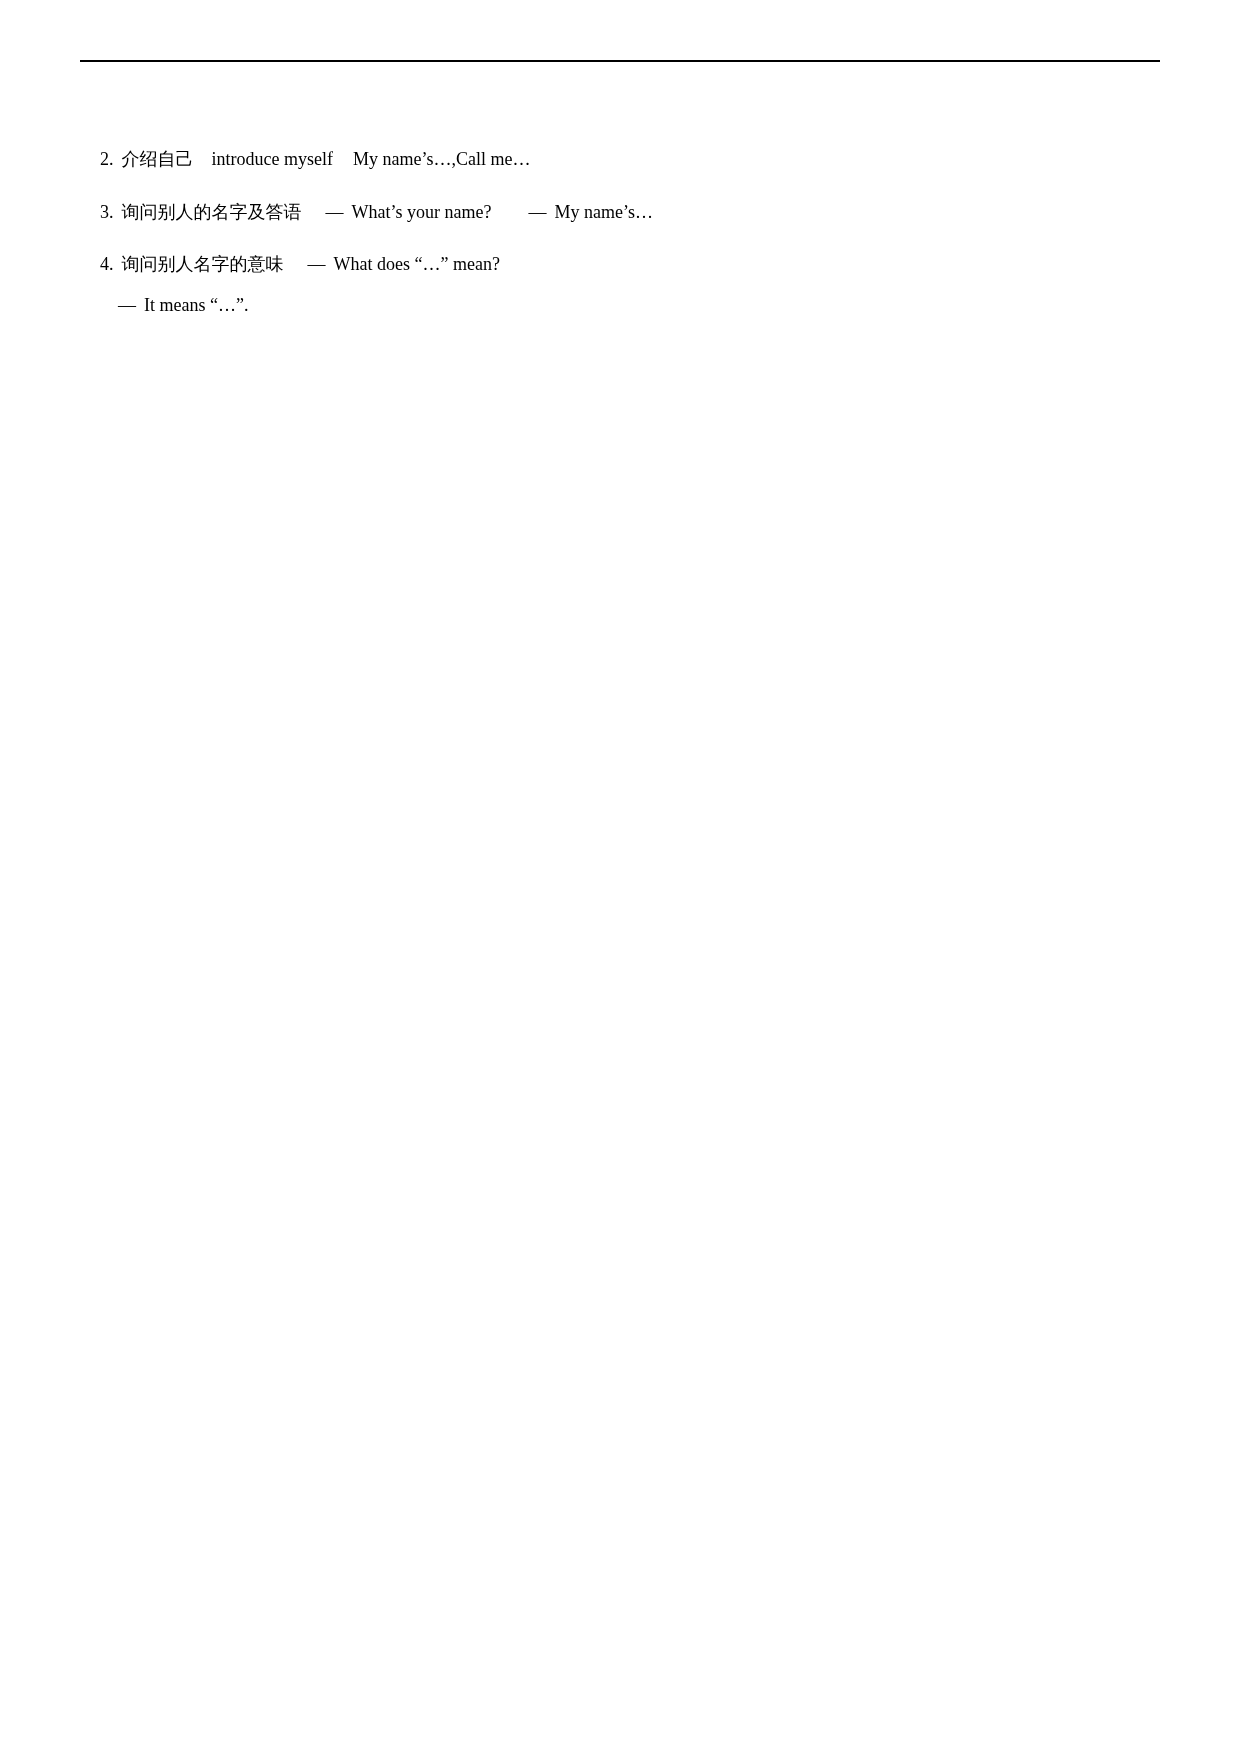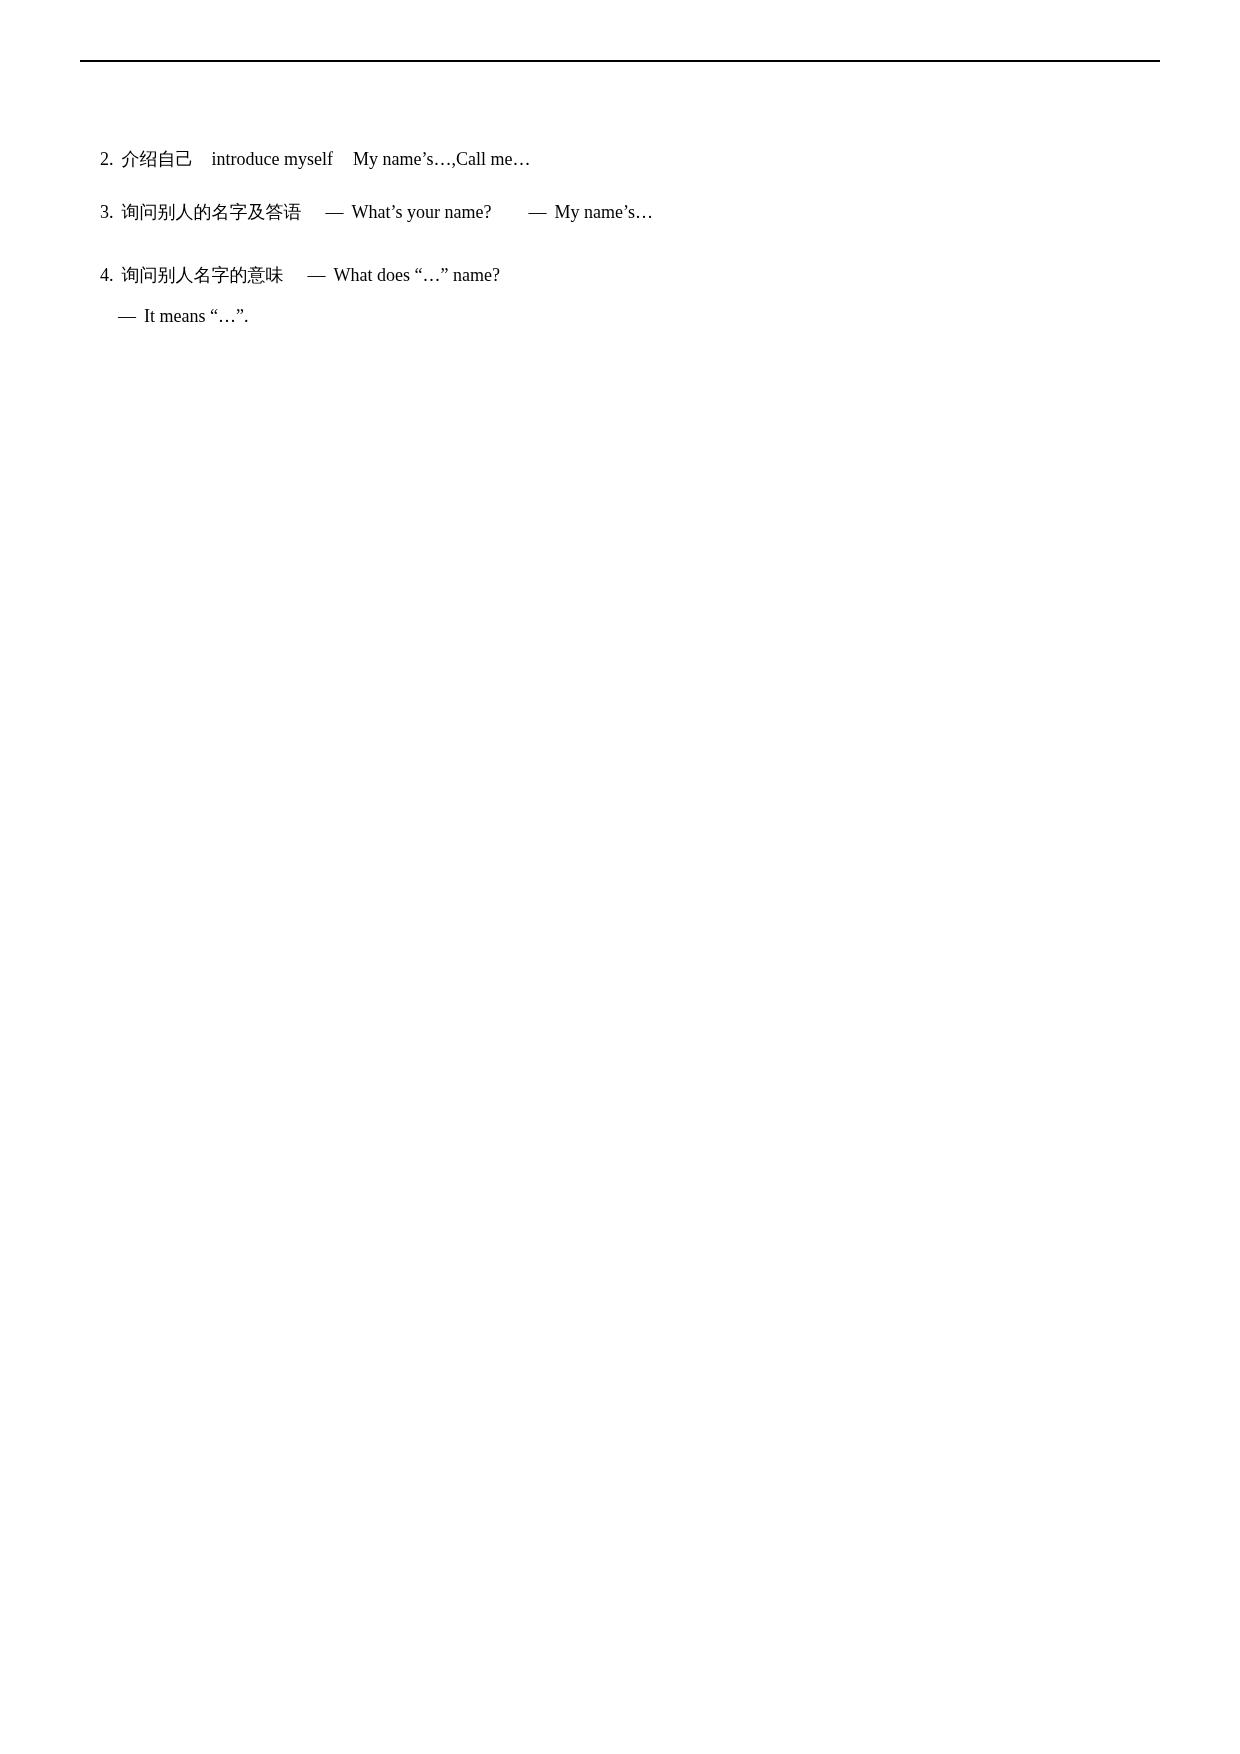--- a/index.html
+++ b/index.html
@@ -99,23 +99,23 @@
       <span class="num">3.</span>
       <span class="zh" style="margin-right:16px;">询问别人的名字及答语</span>
       <span class="en dash">—</span>
       <span class="en" style="margin-right:29px;">What’s your name?</span>
       <span class="en dash">—</span>
       <span class="en">My name’s…</span>
     </div>
 
     <div class="line line-4">
       <span class="num">4.</span>
-      <span class="zh" style="margin-right:16px;margin-top:11px;">询问别人名字的意味</span>
+      <span class="zh" style="margin-right:16px;">询问别人名字的意味</span>
       <span class="en dash">—</span>
-      <span class="en">What does “…” name?</span>
+      <span class="en">What does “…” mean?</span>
     </div>
 
     <div class="line line-answer">
       <span class="en dash">—</span>
       <span class="en" style="">It means “…”.</span>
     </div>
 
   </div>
 </div>
 

